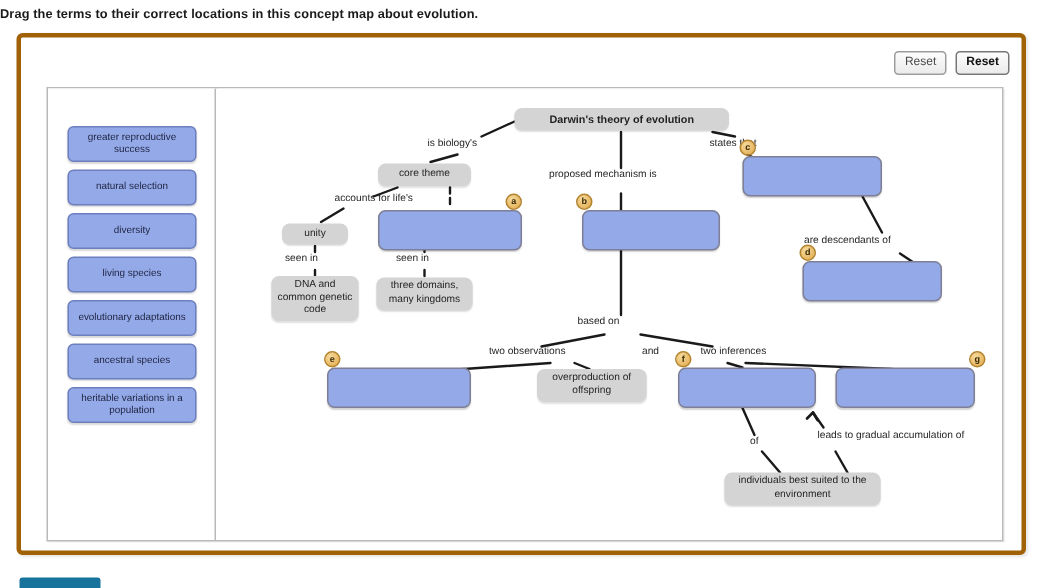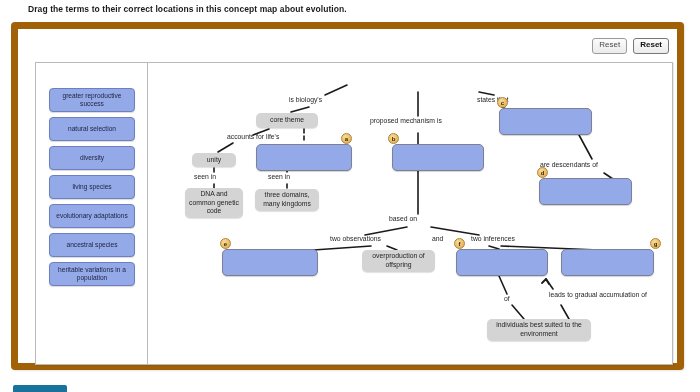--- a/index.html
+++ b/index.html
@@ -9,34 +9,34 @@
     width: 700px; height: 392px;
     background: #ffffff;
     font-family: "Liberation Sans", sans-serif;
     overflow: hidden;
   }
   #root { position: relative; width: 700px; height: 392px; }
 
   
   .instruction {
     position: absolute;
-    left: 28px; top: 4px;
+    left: 0; top: 4px;
     font-size: 8.5px;
     font-weight: bold;
     color: #1b1b1b;
     letter-spacing: 0.01em;
   }
 
   
   .outer-panel {
     position: absolute;
     left: 11px; top: 22px;
     width: 673px; height: 348px;
     background: #ffffff;
-    border: 7px solid #a16207;
+    border: 3px solid #a16207;
     border-radius: 4px;
     box-shadow: 1px 1px 2px rgba(0,0,0,0.10);
   }
 
   
   .toolbar {
     position: absolute;
     right: 8px; top: 9px;
     display: flex;
     gap: 6px;
@@ -249,20 +249,23 @@
 
             <path d="M 350 213 L 358 231"></path>
             <path d="M 363 242 L 375 256"></path>
 
             <path d="M 420 256 L 412 242"></path>
             <path d="M 404 226 L 397 216"></path>
             <path d="M 397 216 L 393 220 M 397 216 L 400 221" stroke-width="1.8"></path>
           </g>
         </svg>
 
+        <div class="node root" style="left: 198px; top: 13px; width: 143px; height: 15px;">
+          <span>Darwin's theory of evolution</span>
+        </div>
 
         <div class="node" style="left: 107px; top: 50px; width: 62px; height: 15px;">
           <span>core theme</span>
         </div>
         <div class="node" style="left: 43px; top: 90px; width: 44px; height: 14px;">
           <span>unity</span>
         </div>
         <div class="node" style="left: 36px; top: 125px; width: 58px; height: 30px;">
           <span>DNA and common genetic code</span>
         </div>

